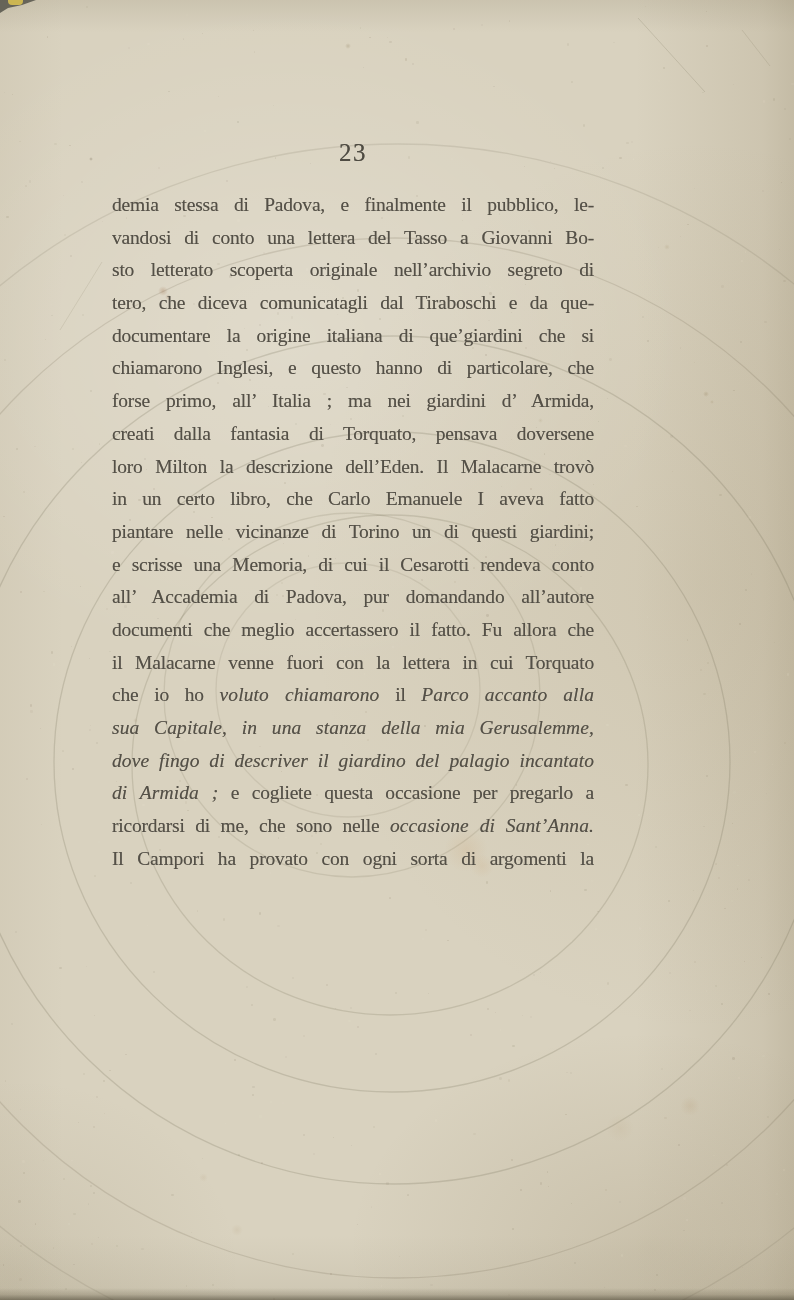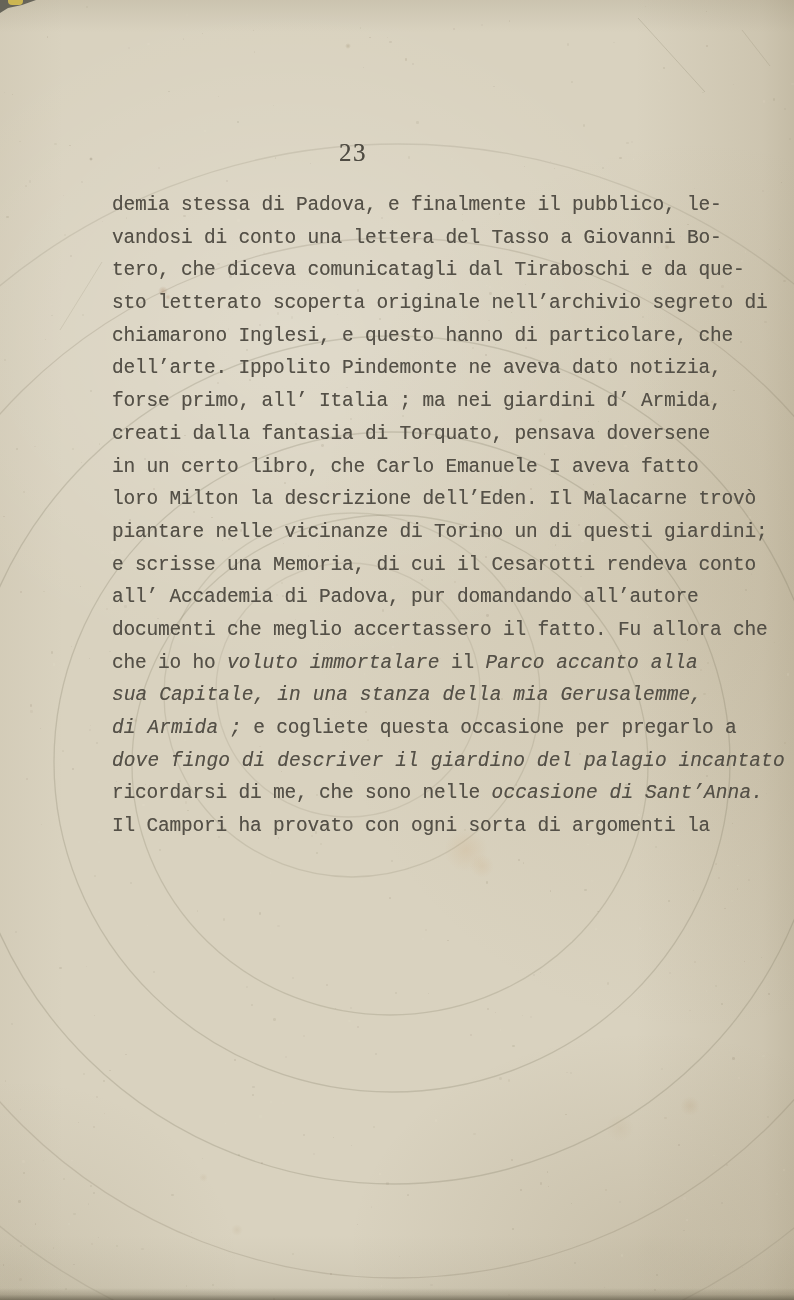--- a/index.html
+++ b/index.html
@@ -25,21 +25,21 @@
     color:#4e4b42;text-shadow:0 0 .6px rgba(78,75,66,.55);
   }
   .text-block{
     position:absolute;left:112px;top:189px;width:482px;
     color:#545047;font-size:19.5px;letter-spacing:-.2px;
     text-shadow:0 0 .6px rgba(84,80,71,.5);
   }
   .line{
     height:32.7px;line-height:32.7px;
     text-align:justify;text-align-last:justify;
-    overflow:visible;white-space:nowrap;font-family:Liberation Mono, monospace;
+    overflow:visible;white-space:nowrap;
   }
   .line em{font-style:italic;letter-spacing:.1px;}
   .spot{position:absolute;border-radius:50%;pointer-events:none;}
   .speck{position:absolute;border-radius:50%;pointer-events:none;}
   .edge-top-left-mark{
     position:absolute;left:0;top:0;width:36px;height:13px;pointer-events:none;
     background:#55544a;
     clip-path:polygon(0 0,36px 0,22px 5px,8px 8px,0 13px);
     opacity:.85;
   }
@@ -613,36 +613,37 @@
       <div class="spot" style="left: 664px; top: 244px; width: 6px; height: 6px; background: radial-gradient(circle, rgb(151, 131, 92) 0%, rgba(0, 0, 0, 0) 70%); opacity: 0.18;"></div>
       <div class="spot" style="left: 537.5px; top: 417.5px; width: 5px; height: 5px; background: radial-gradient(circle, rgb(151, 131, 92) 0%, rgba(0, 0, 0, 0) 70%); opacity: 0.16;"></div>
       <div class="spot" style="left: 132.5px; top: 717.5px; width: 5px; height: 5px; background: radial-gradient(circle, rgb(154, 133, 96) 0%, rgba(0, 0, 0, 0) 70%); opacity: 0.18;"></div>
     </div>
 
   <div class="pagenum">23</div>
 
   <div class="text-block" id="body-text">
       <div class="line"><span>demia stessa di Padova, e finalmente il pubblico, le-</span></div>
       <div class="line"><span>vandosi di conto una lettera del Tasso a Giovanni Bo-</span></div>
+      <div class="line"><span>sto letterato scoperta originale nell’archivio segreto di</span></div>
       <div class="line"><span>tero, che diceva comunicatagli dal Tiraboschi e da que-</span></div>
-      <div class="line"><span>sto letterato scoperta originale nell’archivio segreto di</span></div>
+      <div class="line"><span>documentare la origine italiana di que’giardini che si</span></div>
       <div class="line"><span>chiamarono Inglesi, e questo hanno di particolare, che</span></div>
-      <div class="line"><span>dell’arte. Ippolito Pindemonte ne aveva dato notizia,</span></div>
       <div class="line"><span>forse primo, all’ Italia ; ma nei giardini d’ Armida,</span></div>
       <div class="line"><span>creati dalla fantasia di Torquato, pensava doversene</span></div>
+      <div class="line"><span>loro Milton la descrizione dell’Eden. Il Malacarne trovò</span></div>
       <div class="line"><span>in un certo libro, che Carlo Emanuele I aveva fatto</span></div>
-      <div class="line"><span>loro Milton la descrizione dell’Eden. Il Malacarne trovò</span></div>
       <div class="line"><span>piantare nelle vicinanze di Torino un di questi giardini;</span></div>
       <div class="line"><span>e scrisse una Memoria, di cui il Cesarotti rendeva conto</span></div>
       <div class="line"><span>all’ Accademia di Padova, pur domandando all’autore</span></div>
       <div class="line"><span>documenti che meglio accertassero il fatto. Fu allora che</span></div>
-      <div class="line"><span>che io ho </span><em>voluto immortalare</em><span> il </span><em>Parco accanto alla</em></div>
+      <div class="line"><span>il Malacarne venne fuori con la lettera in cui Torquato</span></div>
+      <div class="line"><span>che io ho </span><em>voluto chiamarono</em><span> il </span><em>Parco accanto alla</em></div>
       <div class="line"><em>sua Capitale, in una stanza della mia Gerusalemme,</em></div>
+      <div class="line"><em>dove fingo di descriver il giardino del palagio incantato</em></div>
       <div class="line"><em>di Armida ;</em><span> e cogliete questa occasione per pregarlo a</span></div>
-      <div class="line"><em>dove fingo di descriver il giardino del palagio incantato</em></div>
       <div class="line"><span>ricordarsi di me, che sono nelle </span><em>occasione di Sant’Anna.</em></div>
       <div class="line"><span>Il Campori ha provato con ogni sorta di argomenti la</span></div>
     </div>
 
   <div class="edge-top-left-mark"></div>
   <div class="edge-yellow-speck"></div>
   <div class="edge-bottom-shadow"></div>
 
 </div>
 

